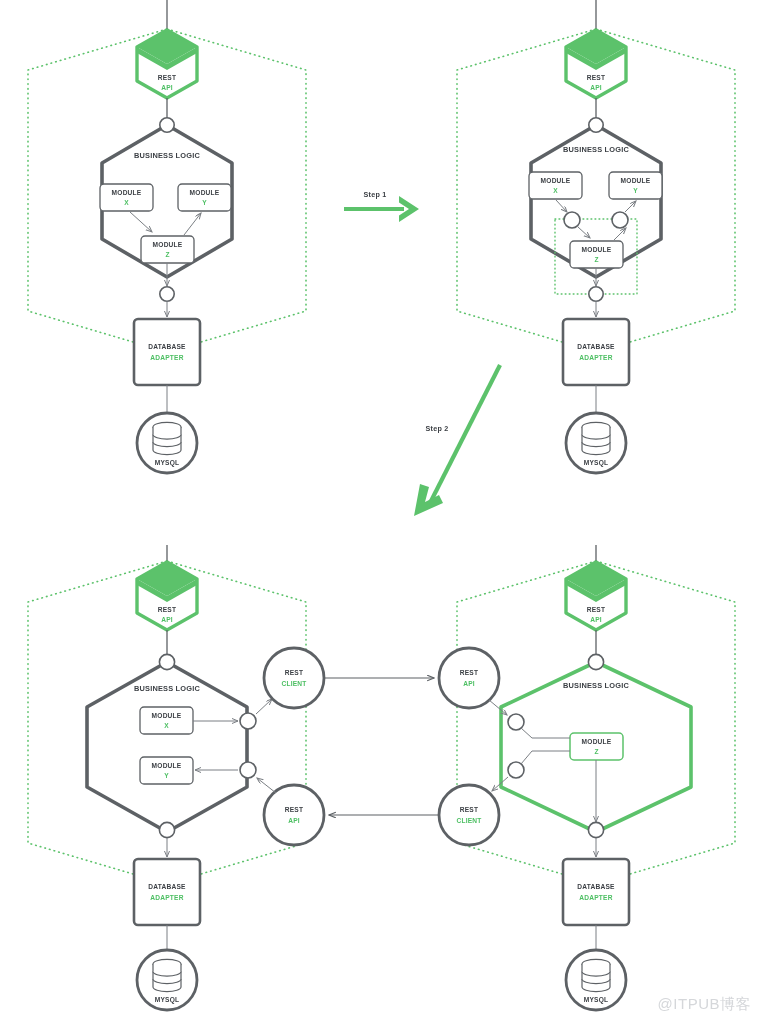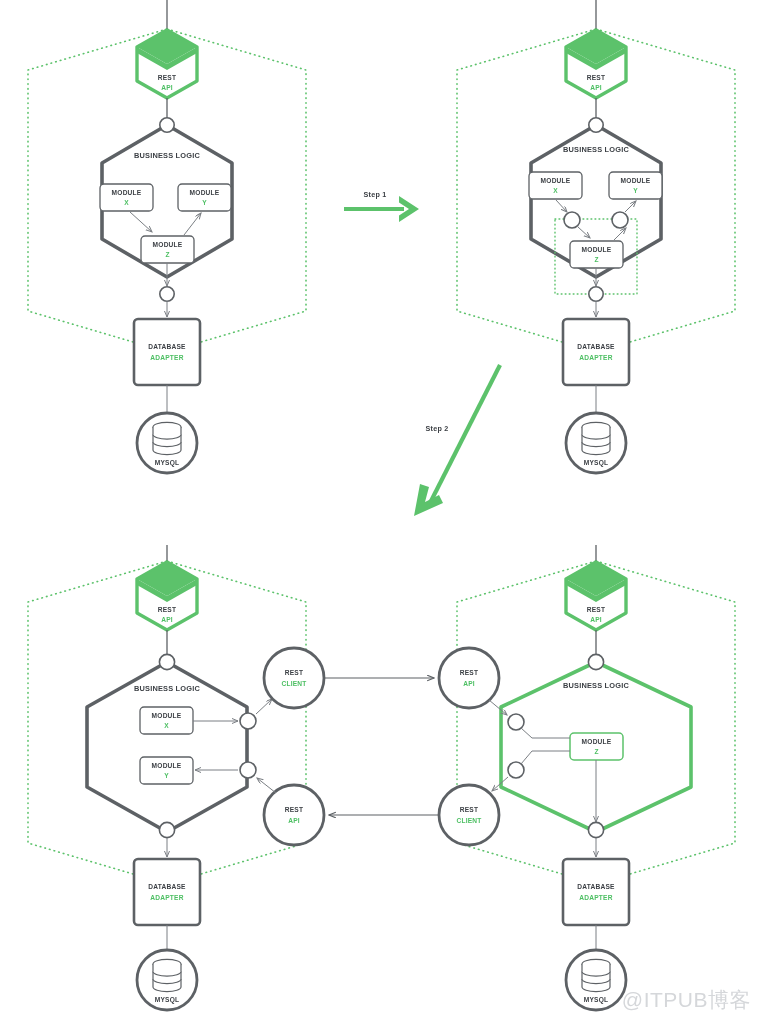--- a/index.html
+++ b/index.html
@@ -117,21 +117,21 @@
     stroke: #5cc26b;
     stroke-width: 1.4;
     stroke-dasharray: 0.8 3.2;
     stroke-linecap: round;
   }
   .watermark {
     position: absolute;
     right: 12px;
     bottom: 10px;
     color: #d5d7da;
-    font-size: 21px;
+    font-size: 15px;
     font-family: "Liberation Sans", sans-serif;
     letter-spacing: 0.5px;
     user-select: none;
   }
 </style>
 </head>
 <body>
 
 <div id="diagram-root">
 <svg width="763" height="1024" viewBox="0 0 763 1024" xmlns="http://www.w3.org/2000/svg">

